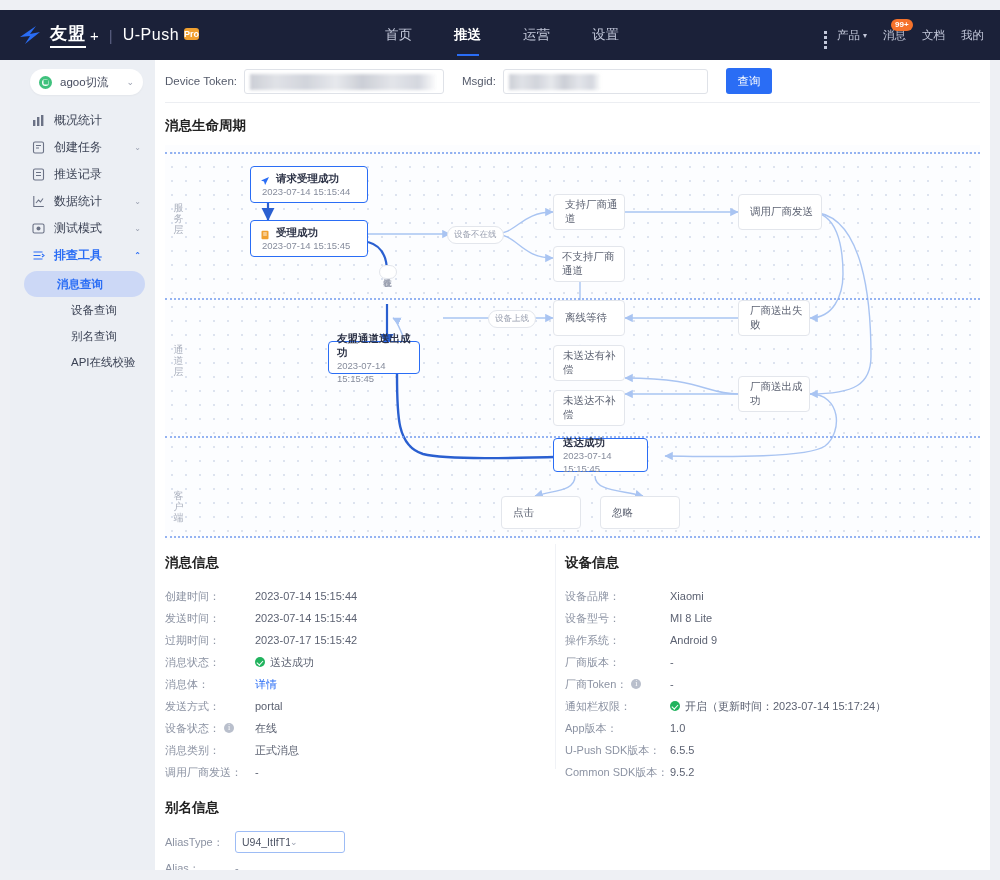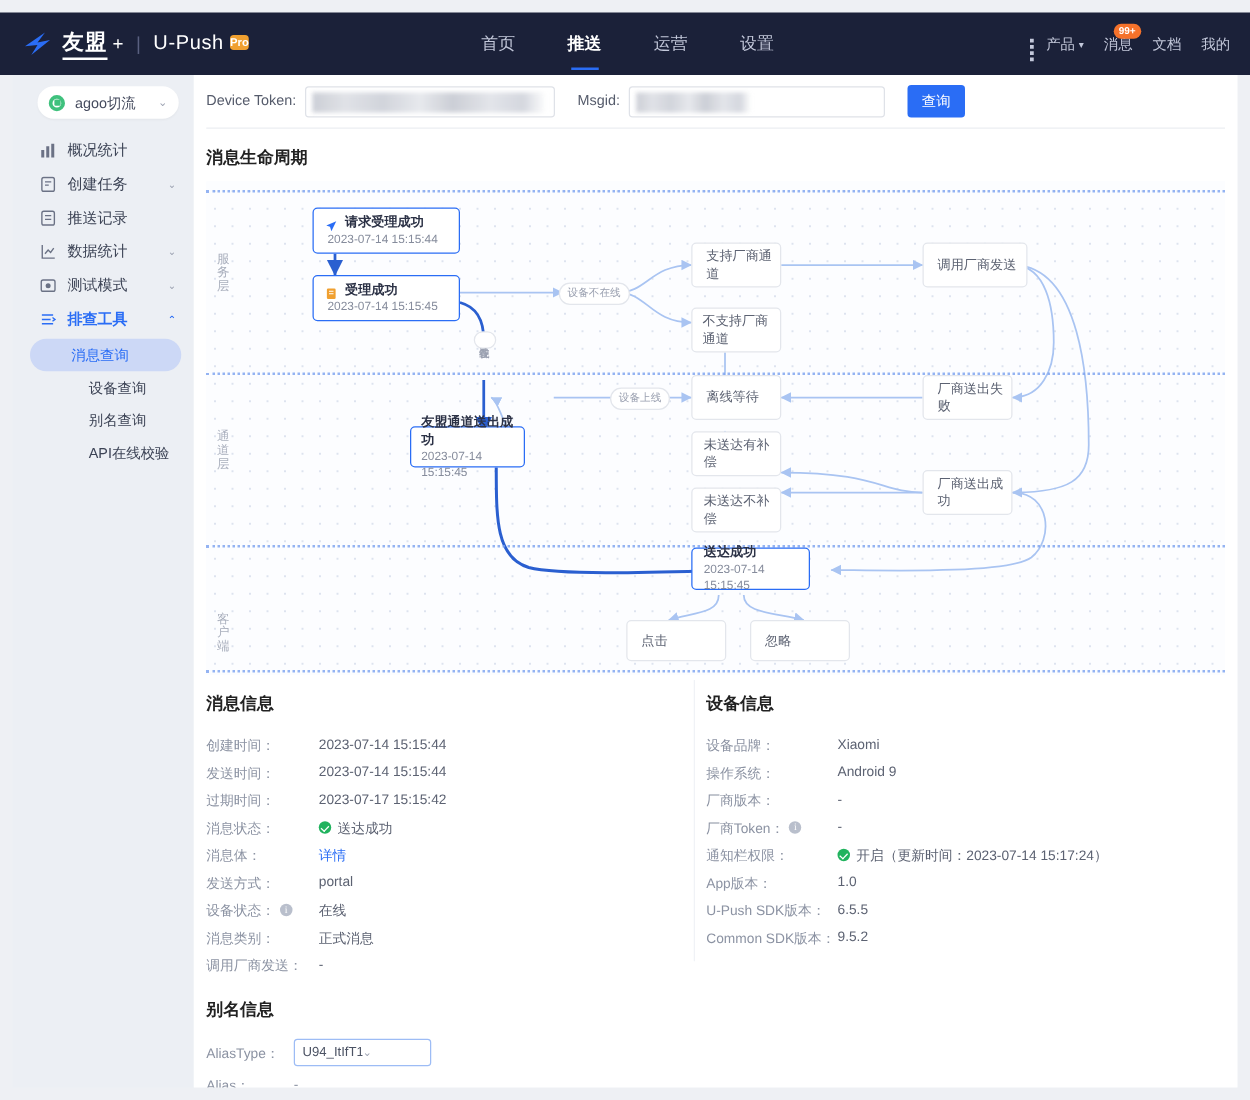--- a/index.html
+++ b/index.html
@@ -88,21 +88,21 @@
   .menu-ico { width: 14px; height: 13px; margin-right: 8px; flex: none; }
   .menu-label { flex: 1; }
   .menu-arrow { font-size: 8px; color: #9aa0b0; margin-right: 14px; }
   .menu-item.active .menu-arrow { color: #2a6df5; }
   .submenu { margin-top: 2px; }
   .sub-item {
     height: 26px; display: flex; align-items: center; padding-left: 47px;
     color: #3c4355; font-size: 11.5px; cursor: pointer; margin: 0 10px 0 14px;
     border-radius: 13px;
   }
-  .sub-item.active { background: #ccd8f6; color: #2a6df5; font-weight: normal; padding-left: 33px; }
+  .sub-item.active { background: #ccd8f6; color: #2a6df5; font-weight: bold; padding-left: 33px; }
 
   
   .main {
     position: absolute; left: 155px; top: 60px; width: 835px; height: 810px;
     background: #fff; overflow: hidden;
   }
   .filterbar { display: flex; align-items: center; height: 42px; padding: 0 0 0 10px; }
   .flabel { font-size: 11.5px; color: #555b6b; margin-right: 7px; }
   .finput {
     height: 25px; border: 1px solid #dfe2e8; border-radius: 3px; background: #fff;
@@ -535,20 +535,24 @@
       </div>
 
       <div class="info-col right">
         <div class="info-head">设备信息</div>
 
         <div class="row">
           <span class="k">设备品牌：</span>
           <span class="v">Xiaomi</span>
         </div>
         <div class="row">
+          <span class="k">设备型号：</span>
+          <span class="v">MI 8 Lite</span>
+        </div>
+        <div class="row">
           <span class="k">操作系统：</span>
           <span class="v">Android 9</span>
         </div>
         <div class="row">
           <span class="k">厂商版本：</span>
           <span class="v">-</span>
         </div>
         <div class="row">
           <span class="k">
             <span>厂商Token：</span>

